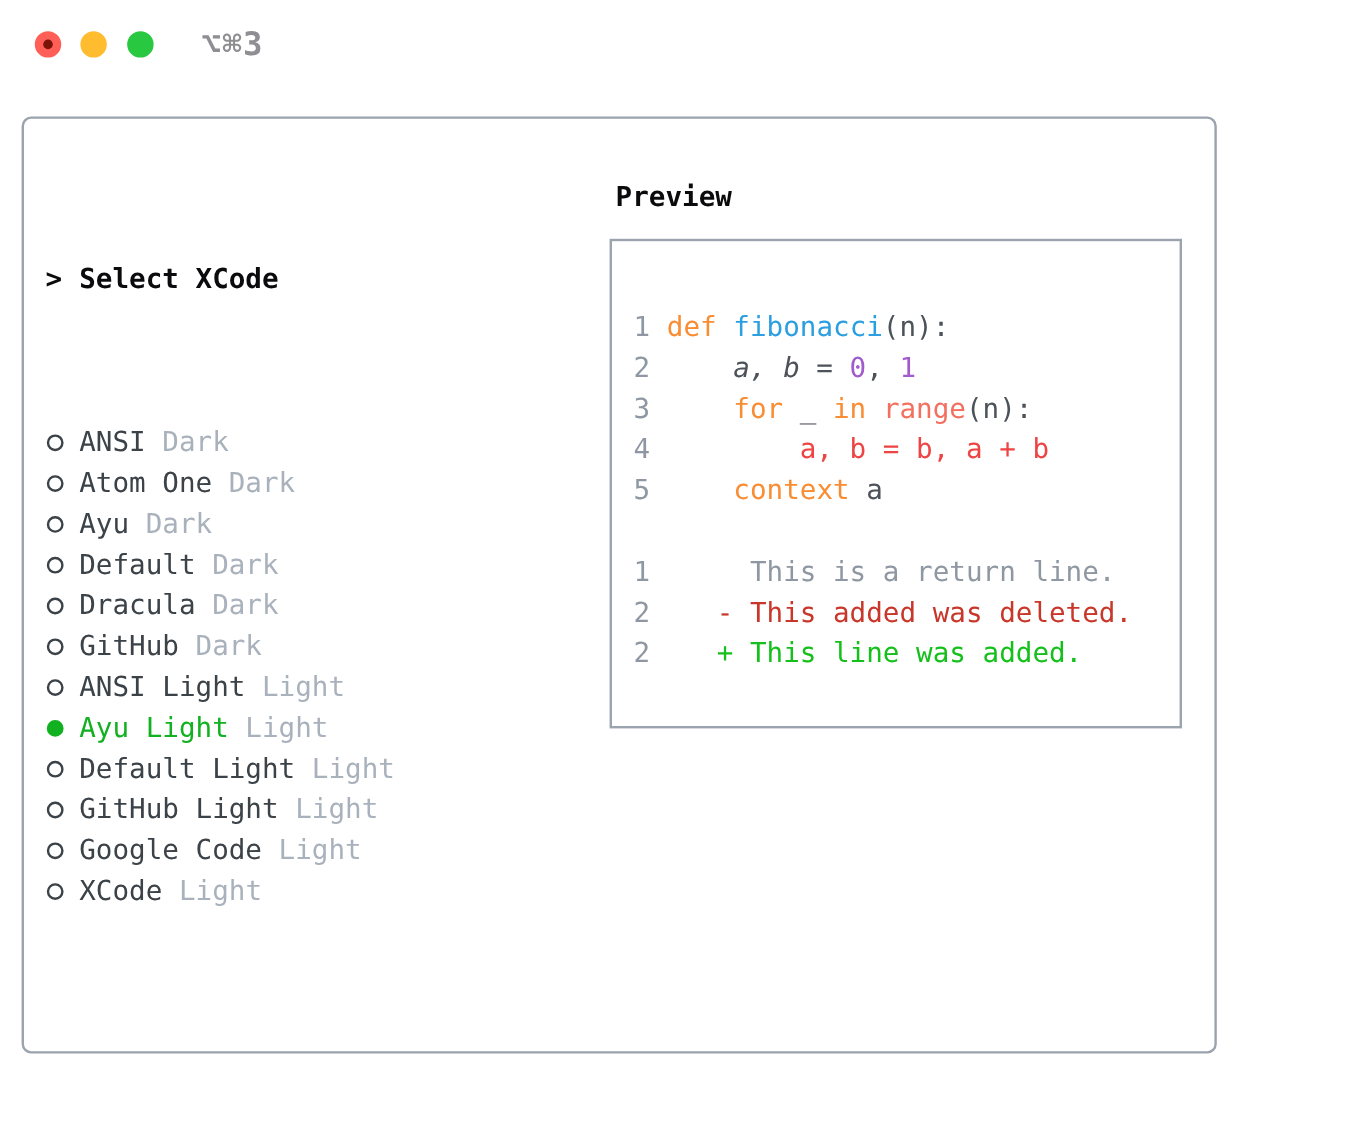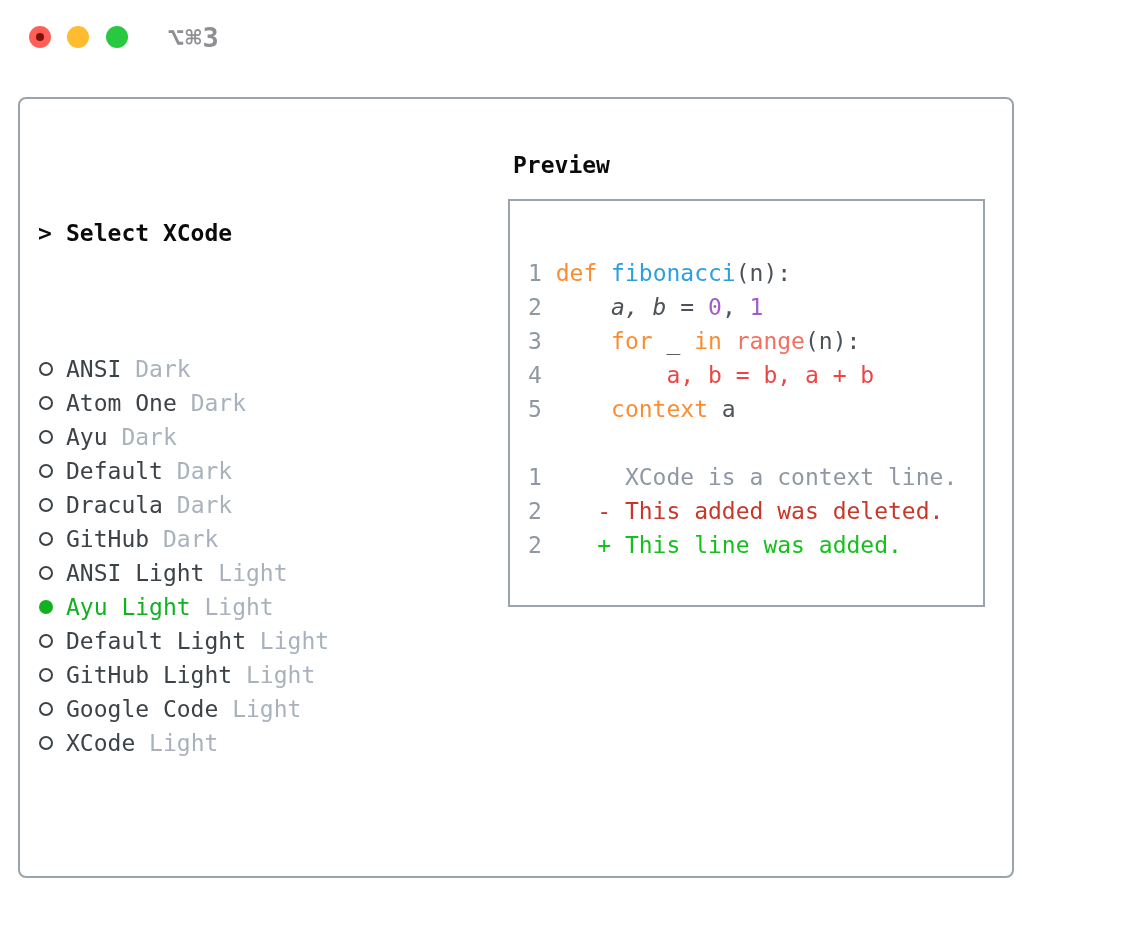--- a/index.html
+++ b/index.html
@@ -93,20 +93,20 @@
     <div class="preview-box">
       <div>
           <div class="code-line"><span class="lnum">1</span><span style="color: rgb(249, 141, 51);">def</span><span style="color: rgb(76, 82, 89);"> </span><span style="color: rgb(44, 159, 224);">fibonacci</span><span style="color: rgb(76, 82, 89);">(n):</span></div>
           <div class="code-line"><span class="lnum">2</span><span style="color: rgb(76, 82, 89); font-style: italic;">    a, b = </span><span style="color: rgb(160, 91, 204);">0</span><span style="color: rgb(76, 82, 89);">, </span><span style="color: rgb(160, 91, 204);">1</span></div>
           <div class="code-line"><span class="lnum">3</span><span style="color: rgb(76, 82, 89);">    </span><span style="color: rgb(249, 141, 51);">for</span><span style="color: rgb(76, 82, 89);"> _ </span><span style="color: rgb(249, 141, 51);">in</span><span style="color: rgb(76, 82, 89);"> </span><span style="color: rgb(243, 112, 95);">range</span><span style="color: rgb(76, 82, 89);">(n):</span></div>
           <div class="code-line"><span class="lnum">4</span><span style="color: #ef4444;">        a, b = b, a + b</span></div>
           <div class="code-line"><span class="lnum">5</span><span style="color: rgb(76, 82, 89);">    </span><span style="color: rgb(249, 141, 51);">context</span><span style="color: rgb(76, 82, 89);"> a</span></div>
         </div>
       <div class="blank-line"> </div>
       <div>
-          <div class="diff-line"><span class="lnum">1</span><span style="color: rgb(143, 152, 162);">     XCode is a context line.</span></div>
+          <div class="diff-line"><span class="lnum">1</span><span style="color: rgb(143, 152, 162);">     This is a return line.</span></div>
           <div class="diff-line"><span class="lnum">2</span><span style="color: rgb(200, 55, 42);">   - This added was deleted.</span></div>
           <div class="diff-line"><span class="lnum">2</span><span style="color: rgb(22, 192, 28); text-align: center;">   + This line was added.</span></div>
         </div>
     </div>
 
   </div>
 </div>
 
 </body></html>

